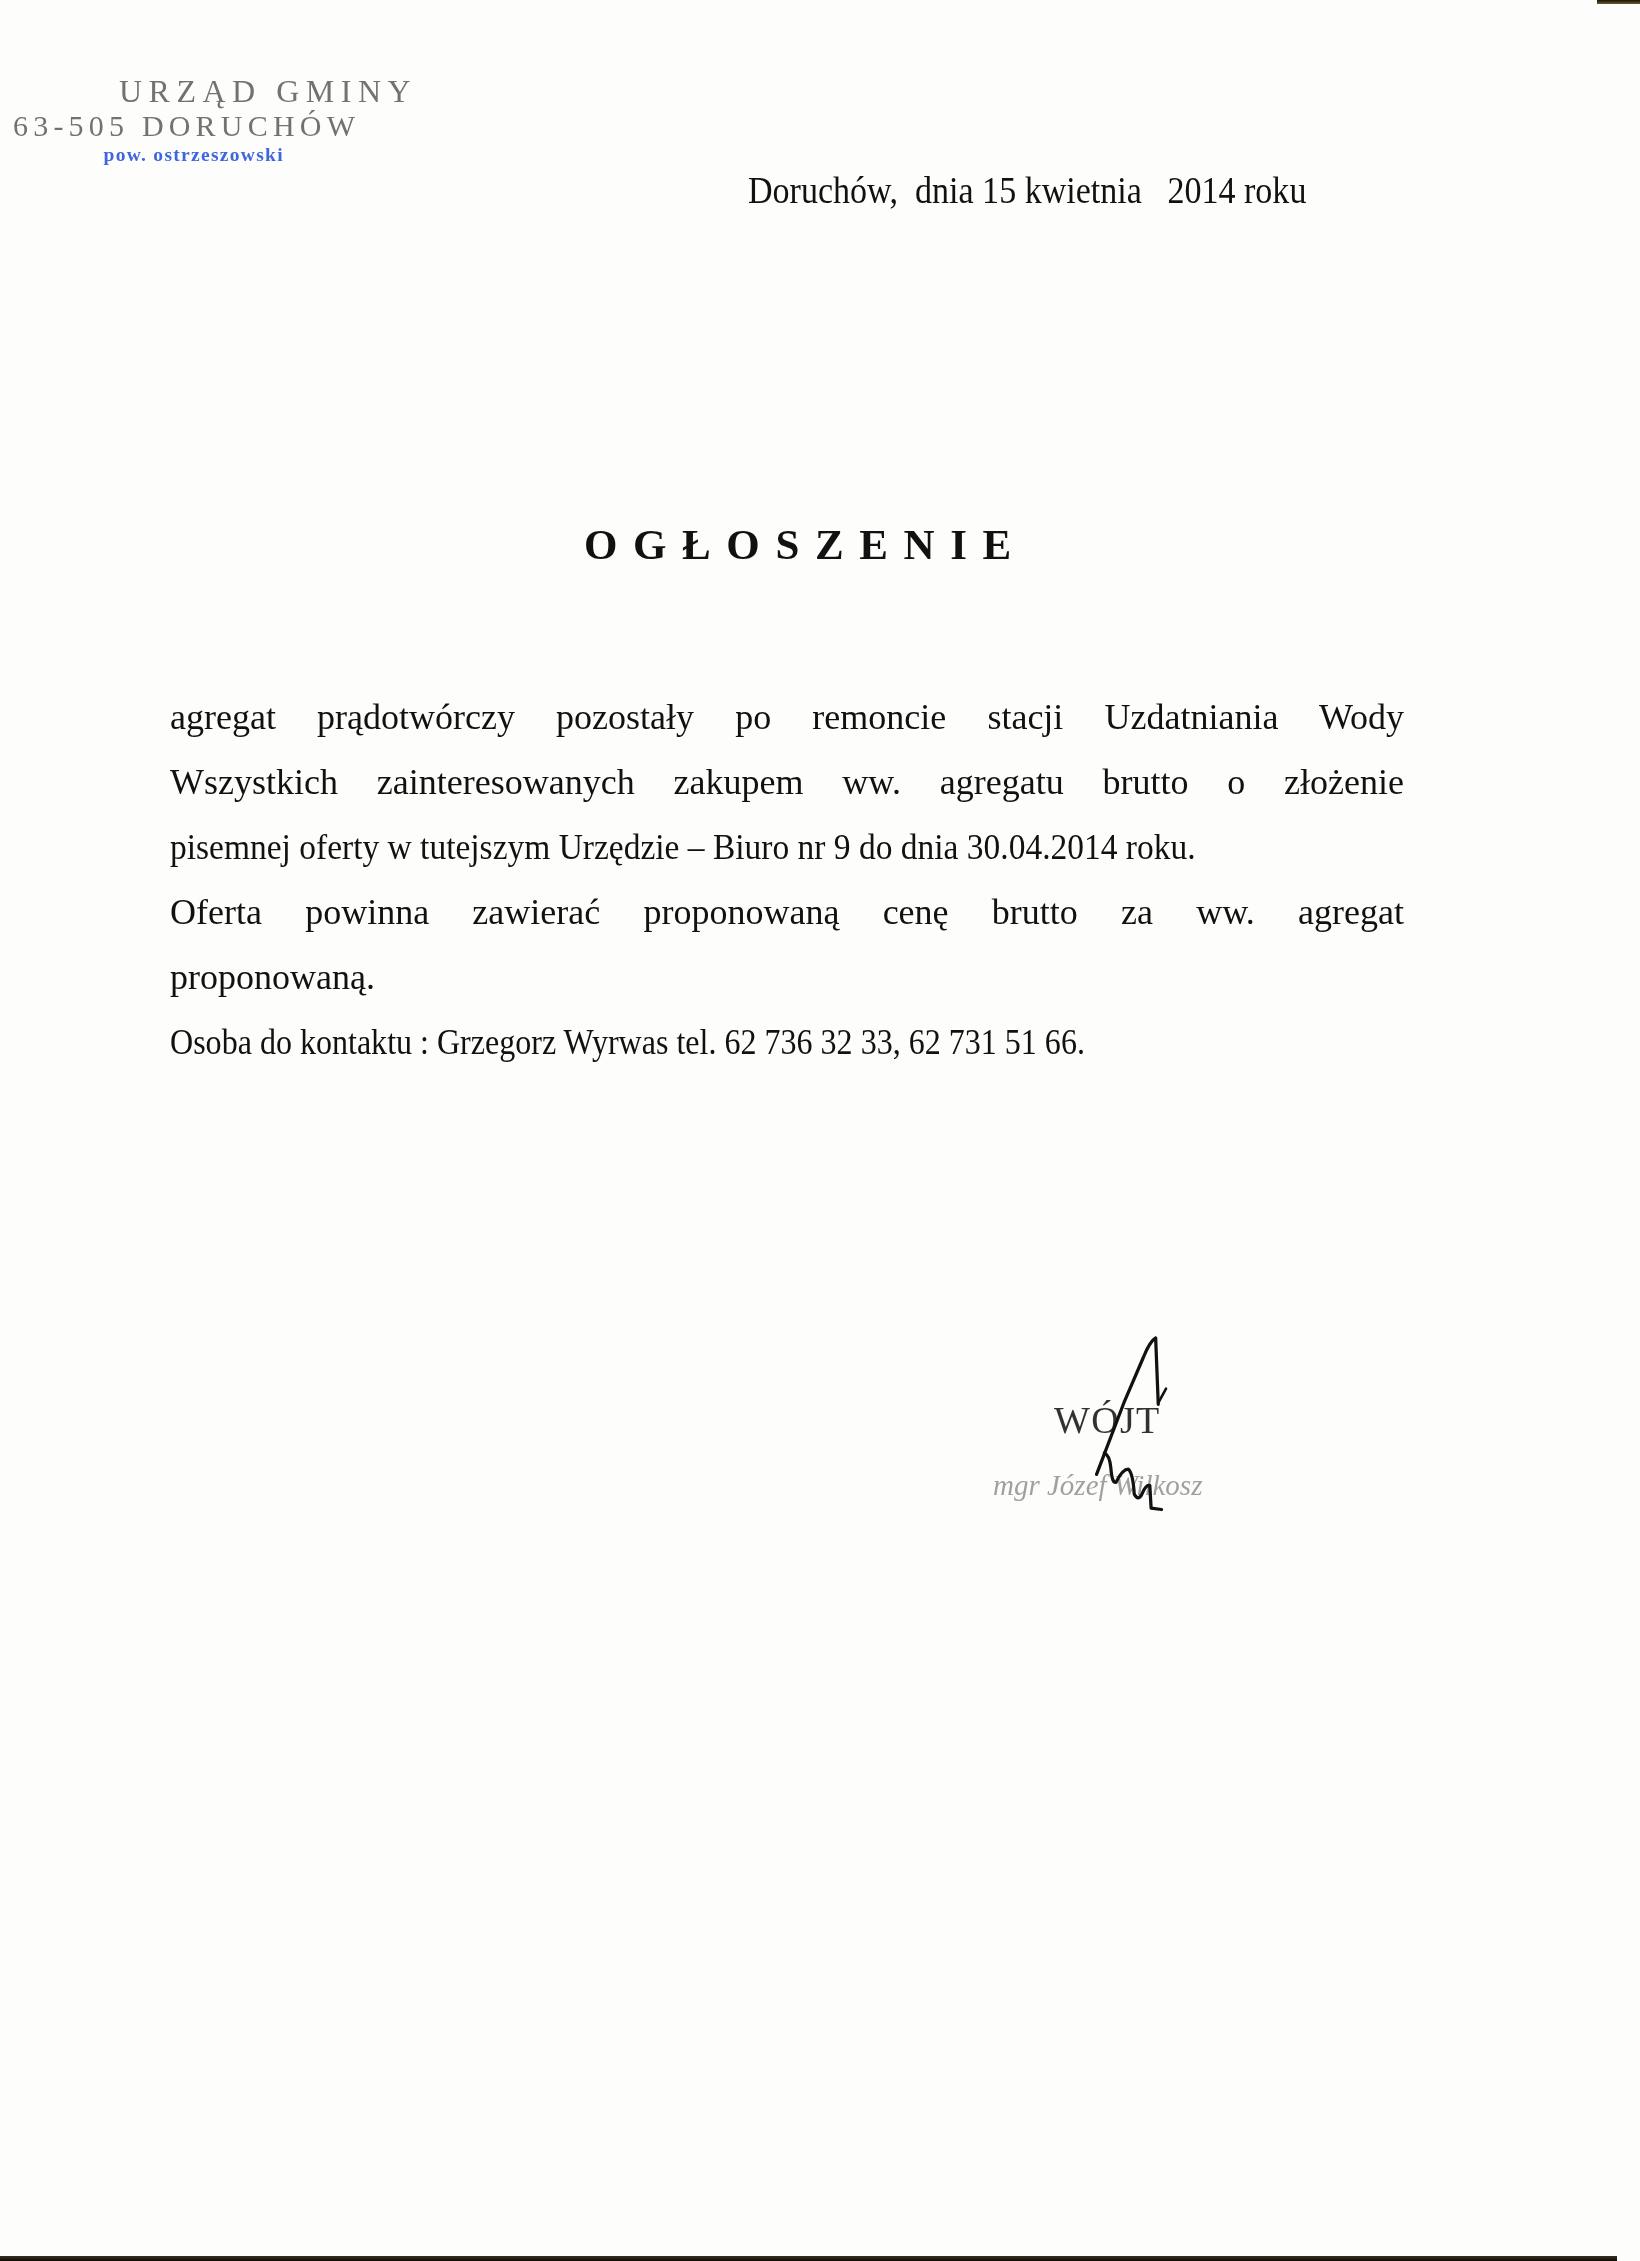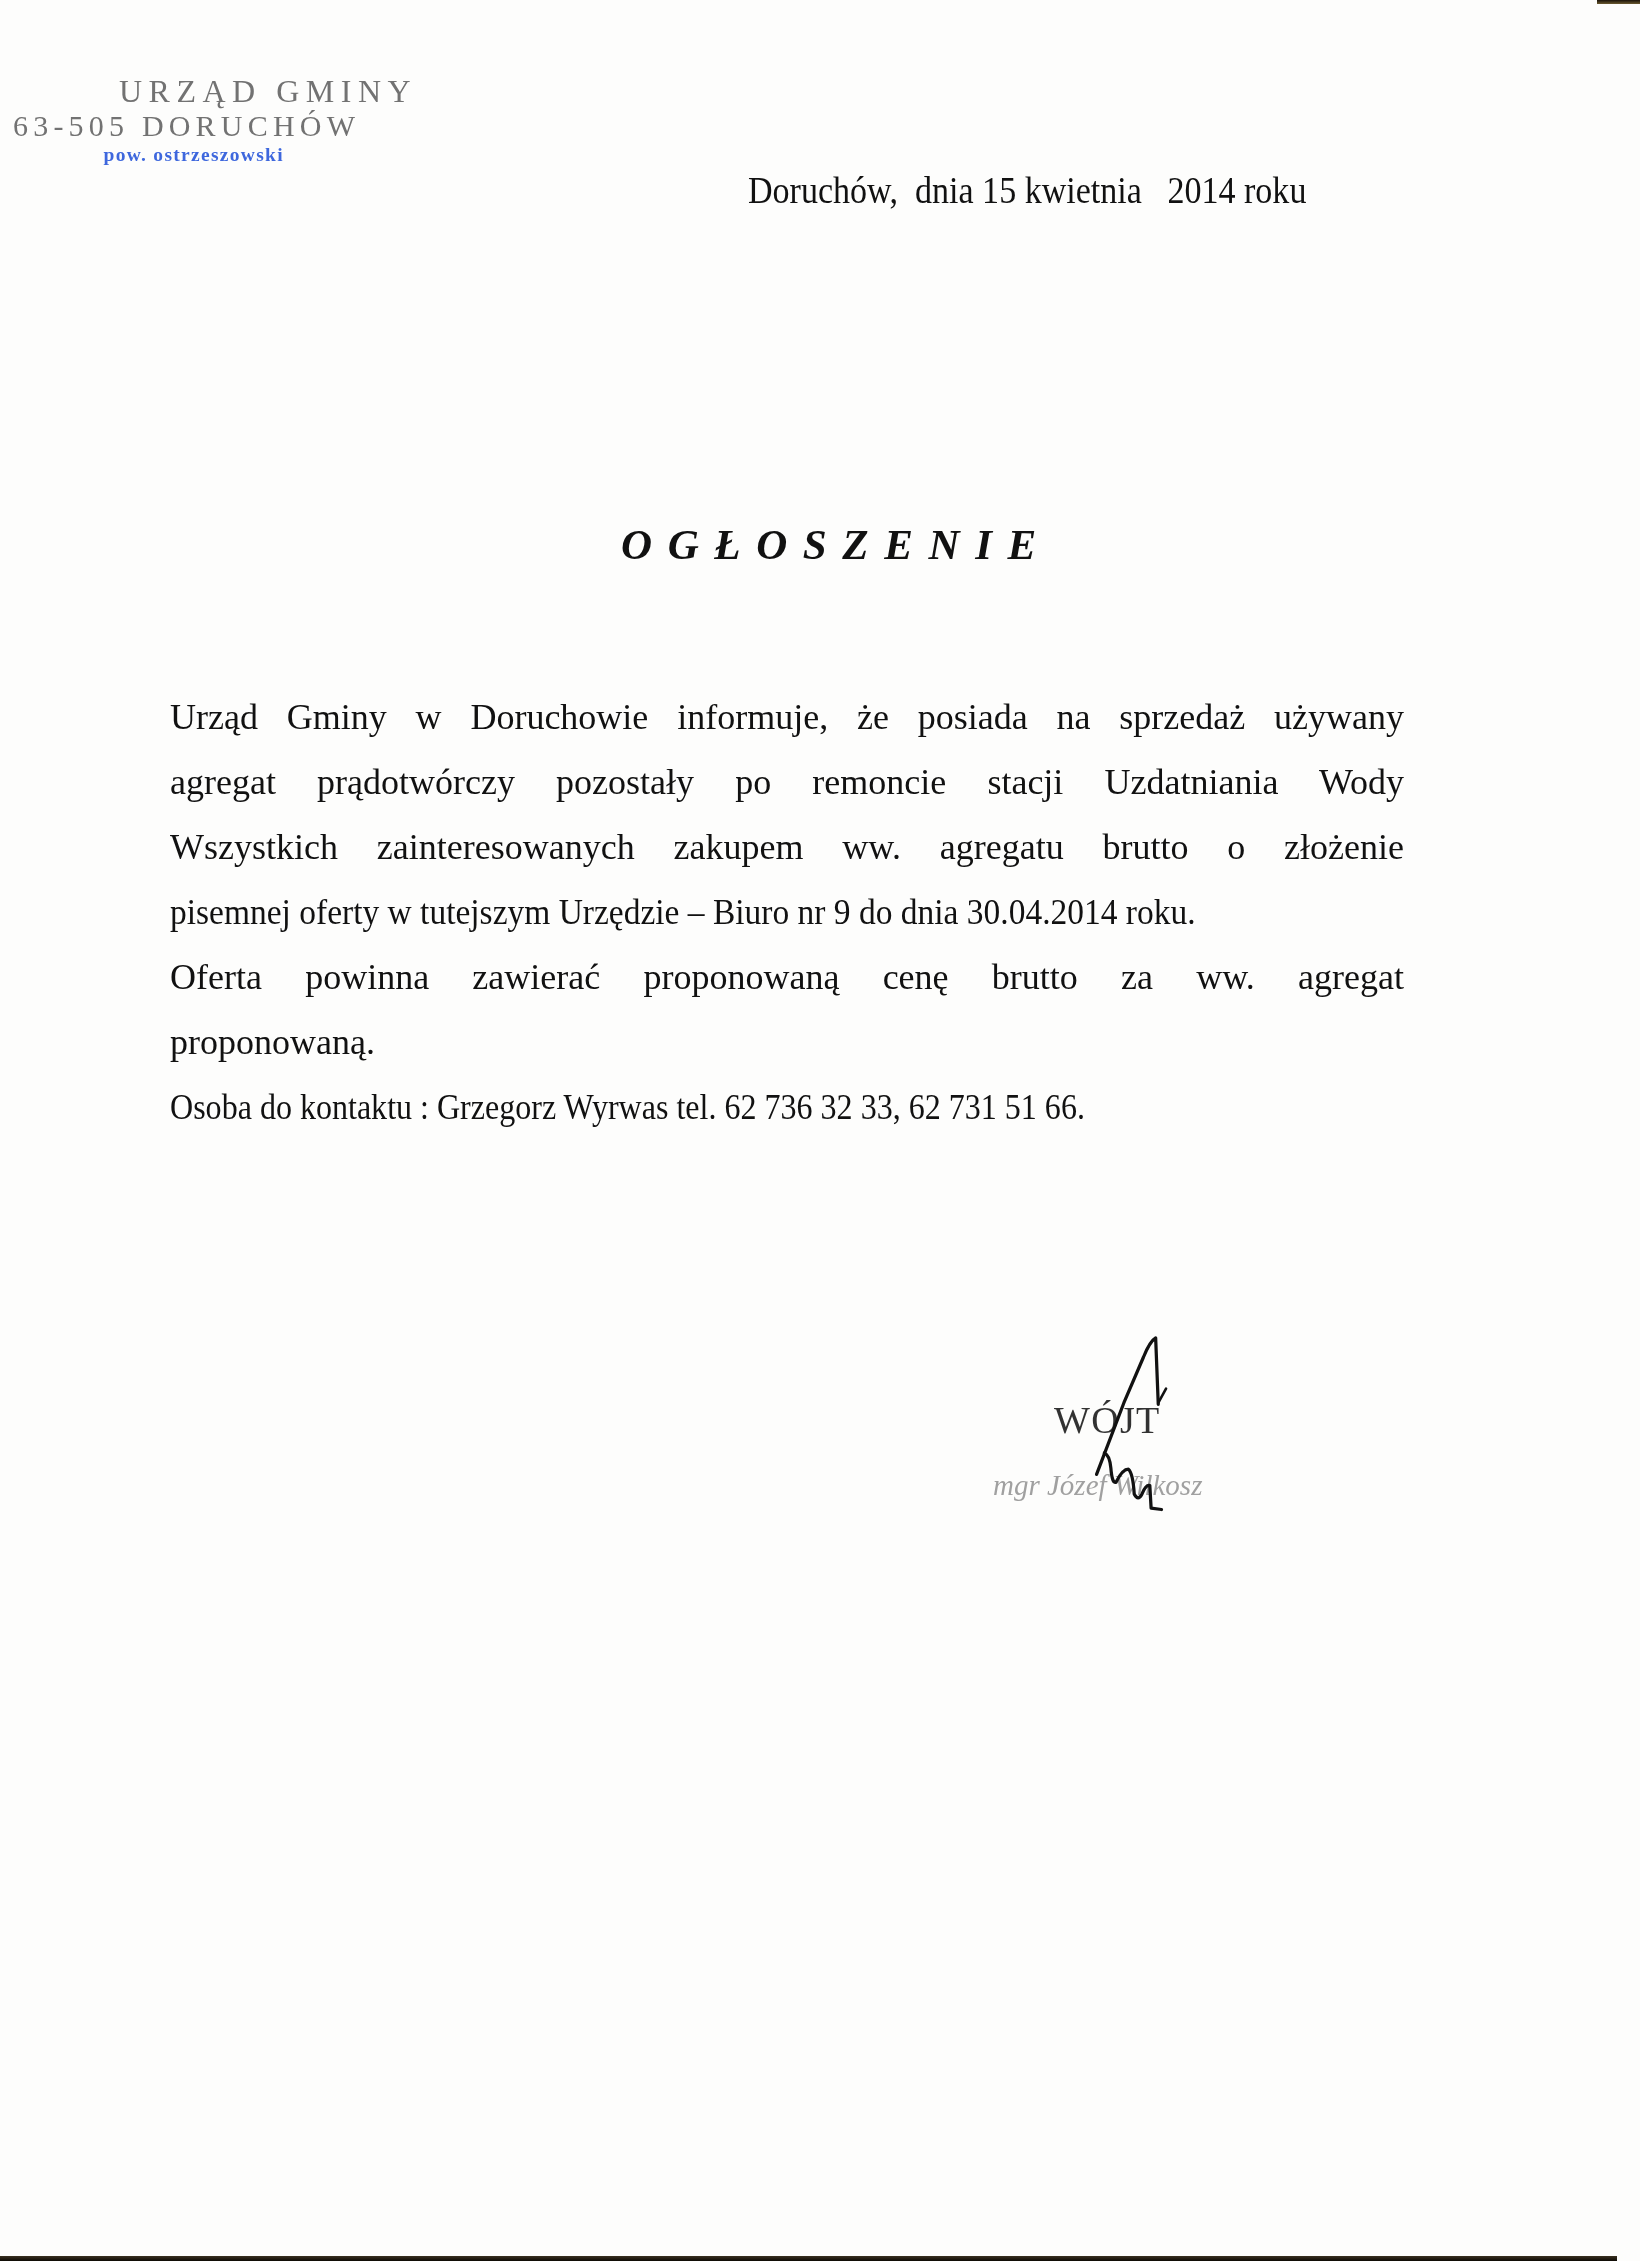--- a/index.html
+++ b/index.html
@@ -44,26 +44,25 @@
   .date-line {
     position: absolute; left: 748px; top: 168px;
     font-size: 37px; line-height: 45px;
     white-space: pre;
     transform-origin: left top;
     transform: scaleX(0.92);
   }
 
   
   .title {
-    position: absolute; left: 621px; top: 520px;
+    position: absolute; left: 584px; top: 520px;
     font-size: 43px; font-weight: bold;
     letter-spacing: 15.6px;
     line-height: 49px;
     white-space: nowrap;
-    font-style: italic;
   }
 
   
   .body-text {
     position: absolute; left: 170px; top: 685px;
     width: 1234px;
     font-size: 36px;
     line-height: 65px;
   }
   .body-text .ln {
@@ -105,21 +104,20 @@
     <div class="line1">URZĄD GMINY</div>
     <div class="line2">63-505 DORUCHÓW</div>
     <div class="line3">pow. ostrzeszowski</div>
   </div>
 
   <div class="date-line">Doruchów,  dnia 15 kwietnia   2014 roku</div>
 
   <div class="title">OGŁOSZENIE</div>
 
   <div class="body-text">
-    <span class="ln justify">Urząd Gminy w Doruchowie informuje, że posiada na sprzedaż używany</span>
     <span class="ln justify">agregat prądotwórczy pozostały po remoncie stacji Uzdatniania Wody</span>
     <span class="ln justify">Wszystkich zainteresowanych zakupem  ww. agregatu brutto o złożenie</span>
     <span class="ln" style="transform: scaleX(0.93);">pisemnej oferty w tutejszym Urzędzie – Biuro nr 9 do dnia 30.04.2014 roku.</span>
     <span class="ln justify">Oferta powinna zawierać proponowaną  cenę brutto za ww. agregat</span>
     <span class="ln">proponowaną.</span>
     <span class="ln" style="transform: scaleX(0.89);">Osoba do kontaktu : Grzegorz Wyrwas tel.  62  736 32 33, 62 731 51 66.</span>
   </div>
 
   <div class="sig-title">WÓJT</div>
   <div class="sig-name">mgr Józef Wilkosz</div>

